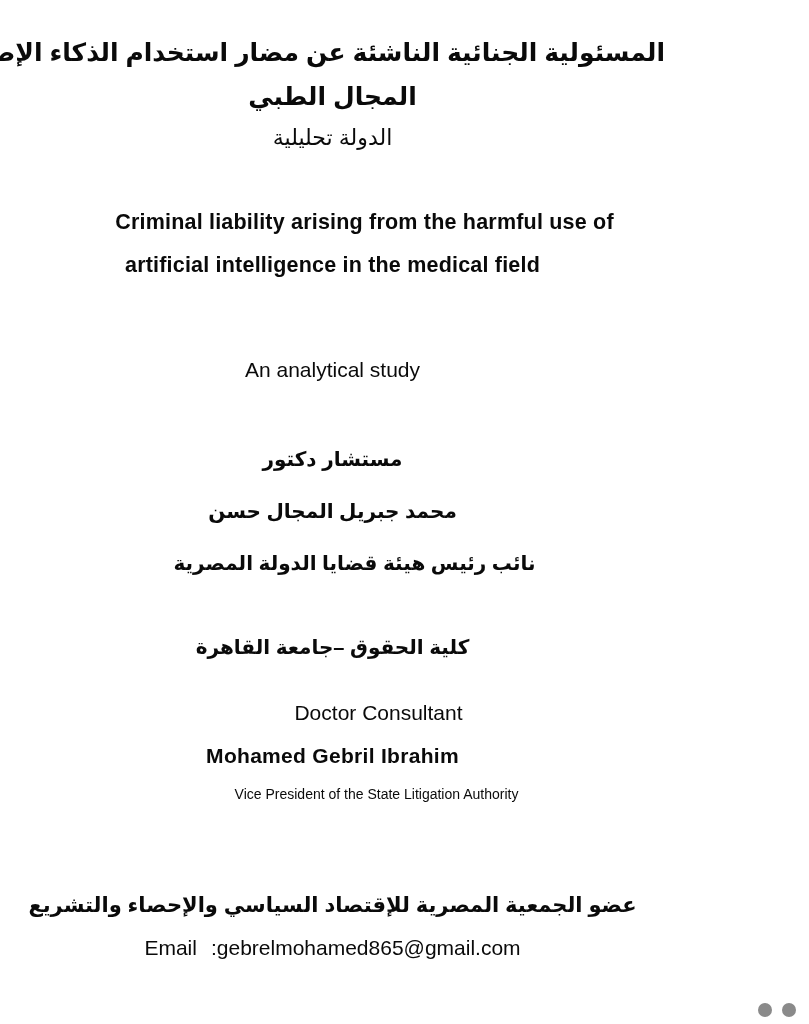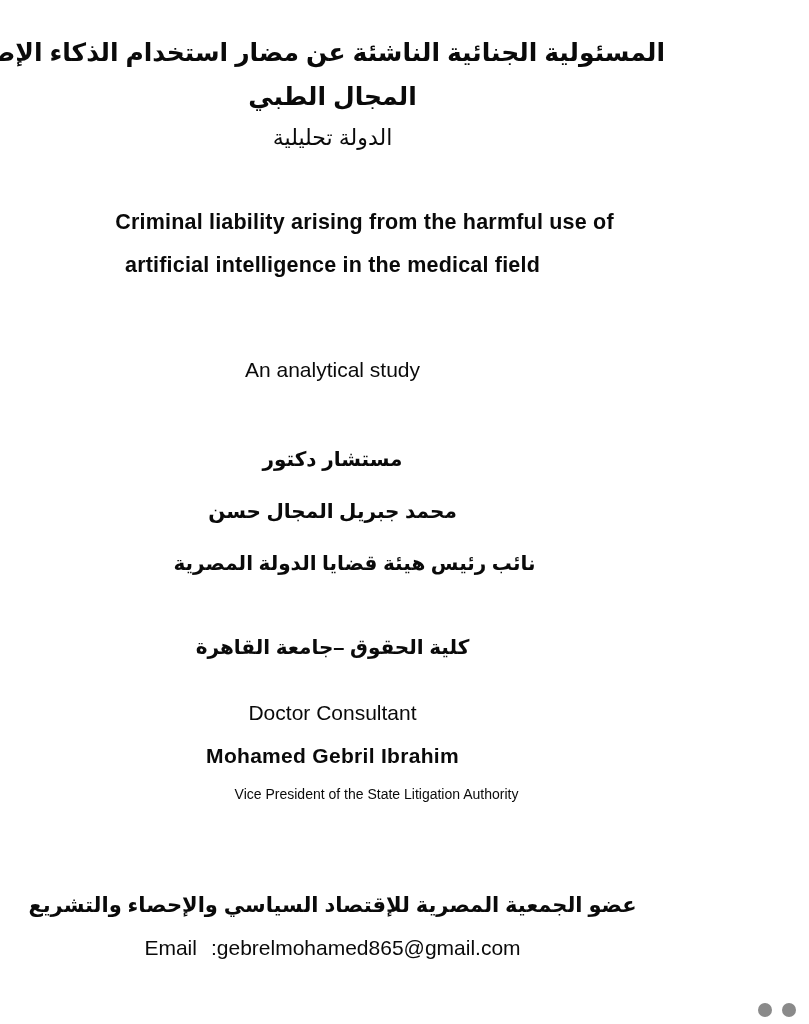--- a/index.html
+++ b/index.html
@@ -37,21 +37,21 @@
     #en-title-2 { top: 253px; font-size: 21.5px; font-weight: bold; letter-spacing: 0.2px; }
     #en-subtitle { top: 338px; font-size: 21px; font-weight: normal; margin-top: 20px; }
 
     
     #ar-rank  { top: 447px; font-size: 20px; font-weight: bold; }
     #ar-name  { top: 499px; font-size: 20px; font-weight: bold; }
     #ar-role  { top: 551px; font-size: 20px; font-weight: bold; padding-left: 22px; }
     #ar-faculty { top: 603px; font-size: 20px; font-weight: bold; margin-top: 32px; }
 
     
-    #en-rank { top: 701px; font-size: 21px; font-weight: normal; }
+    #en-rank { top: 701px; font-size: 21px; font-weight: normal; padding-left: 46px; }
     #en-name { top: 744px; font-size: 21px; font-weight: bold; letter-spacing: 0.3px; }
     #en-role { top: 786px; font-size: 14px; font-weight: normal; padding-left: 44px; }
 
     
     #ar-membership { top: 893px; font-size: 21px; font-weight: bold; }
     #email-line { top: 936px; font-size: 21px; font-weight: normal; }
     #email-line .email-label { margin-right: 14px; }
 
     
     .dots {

